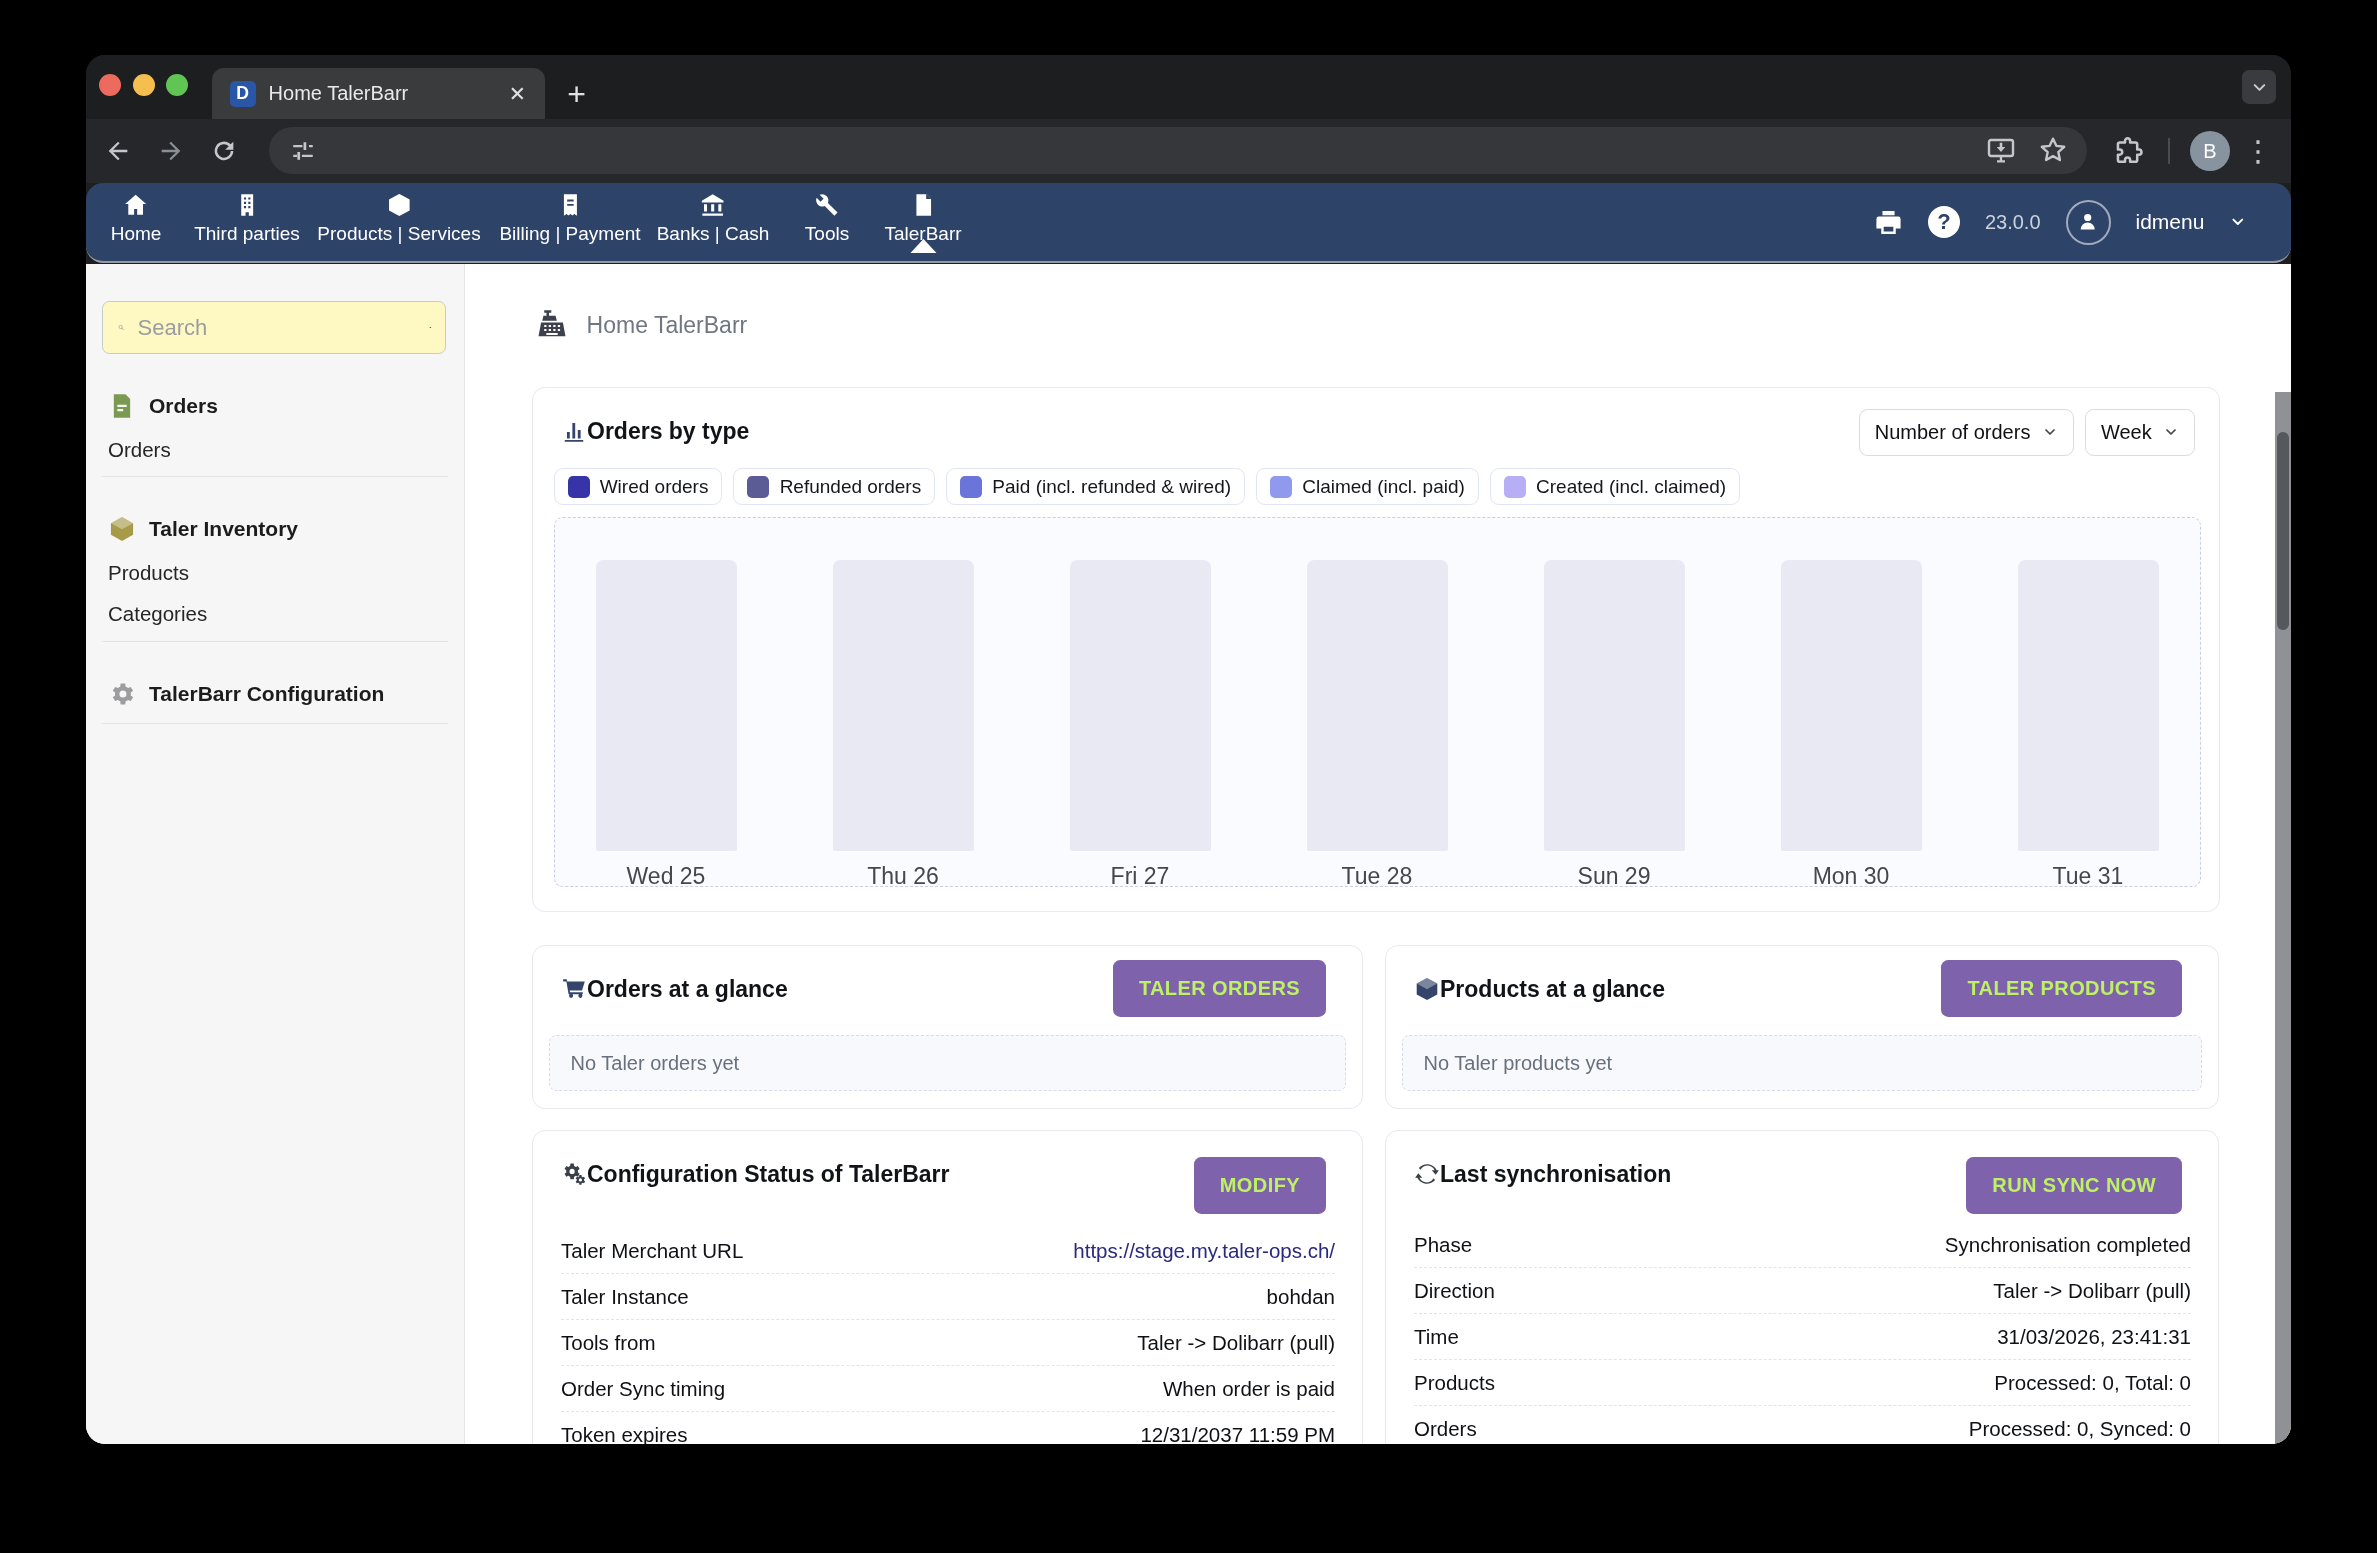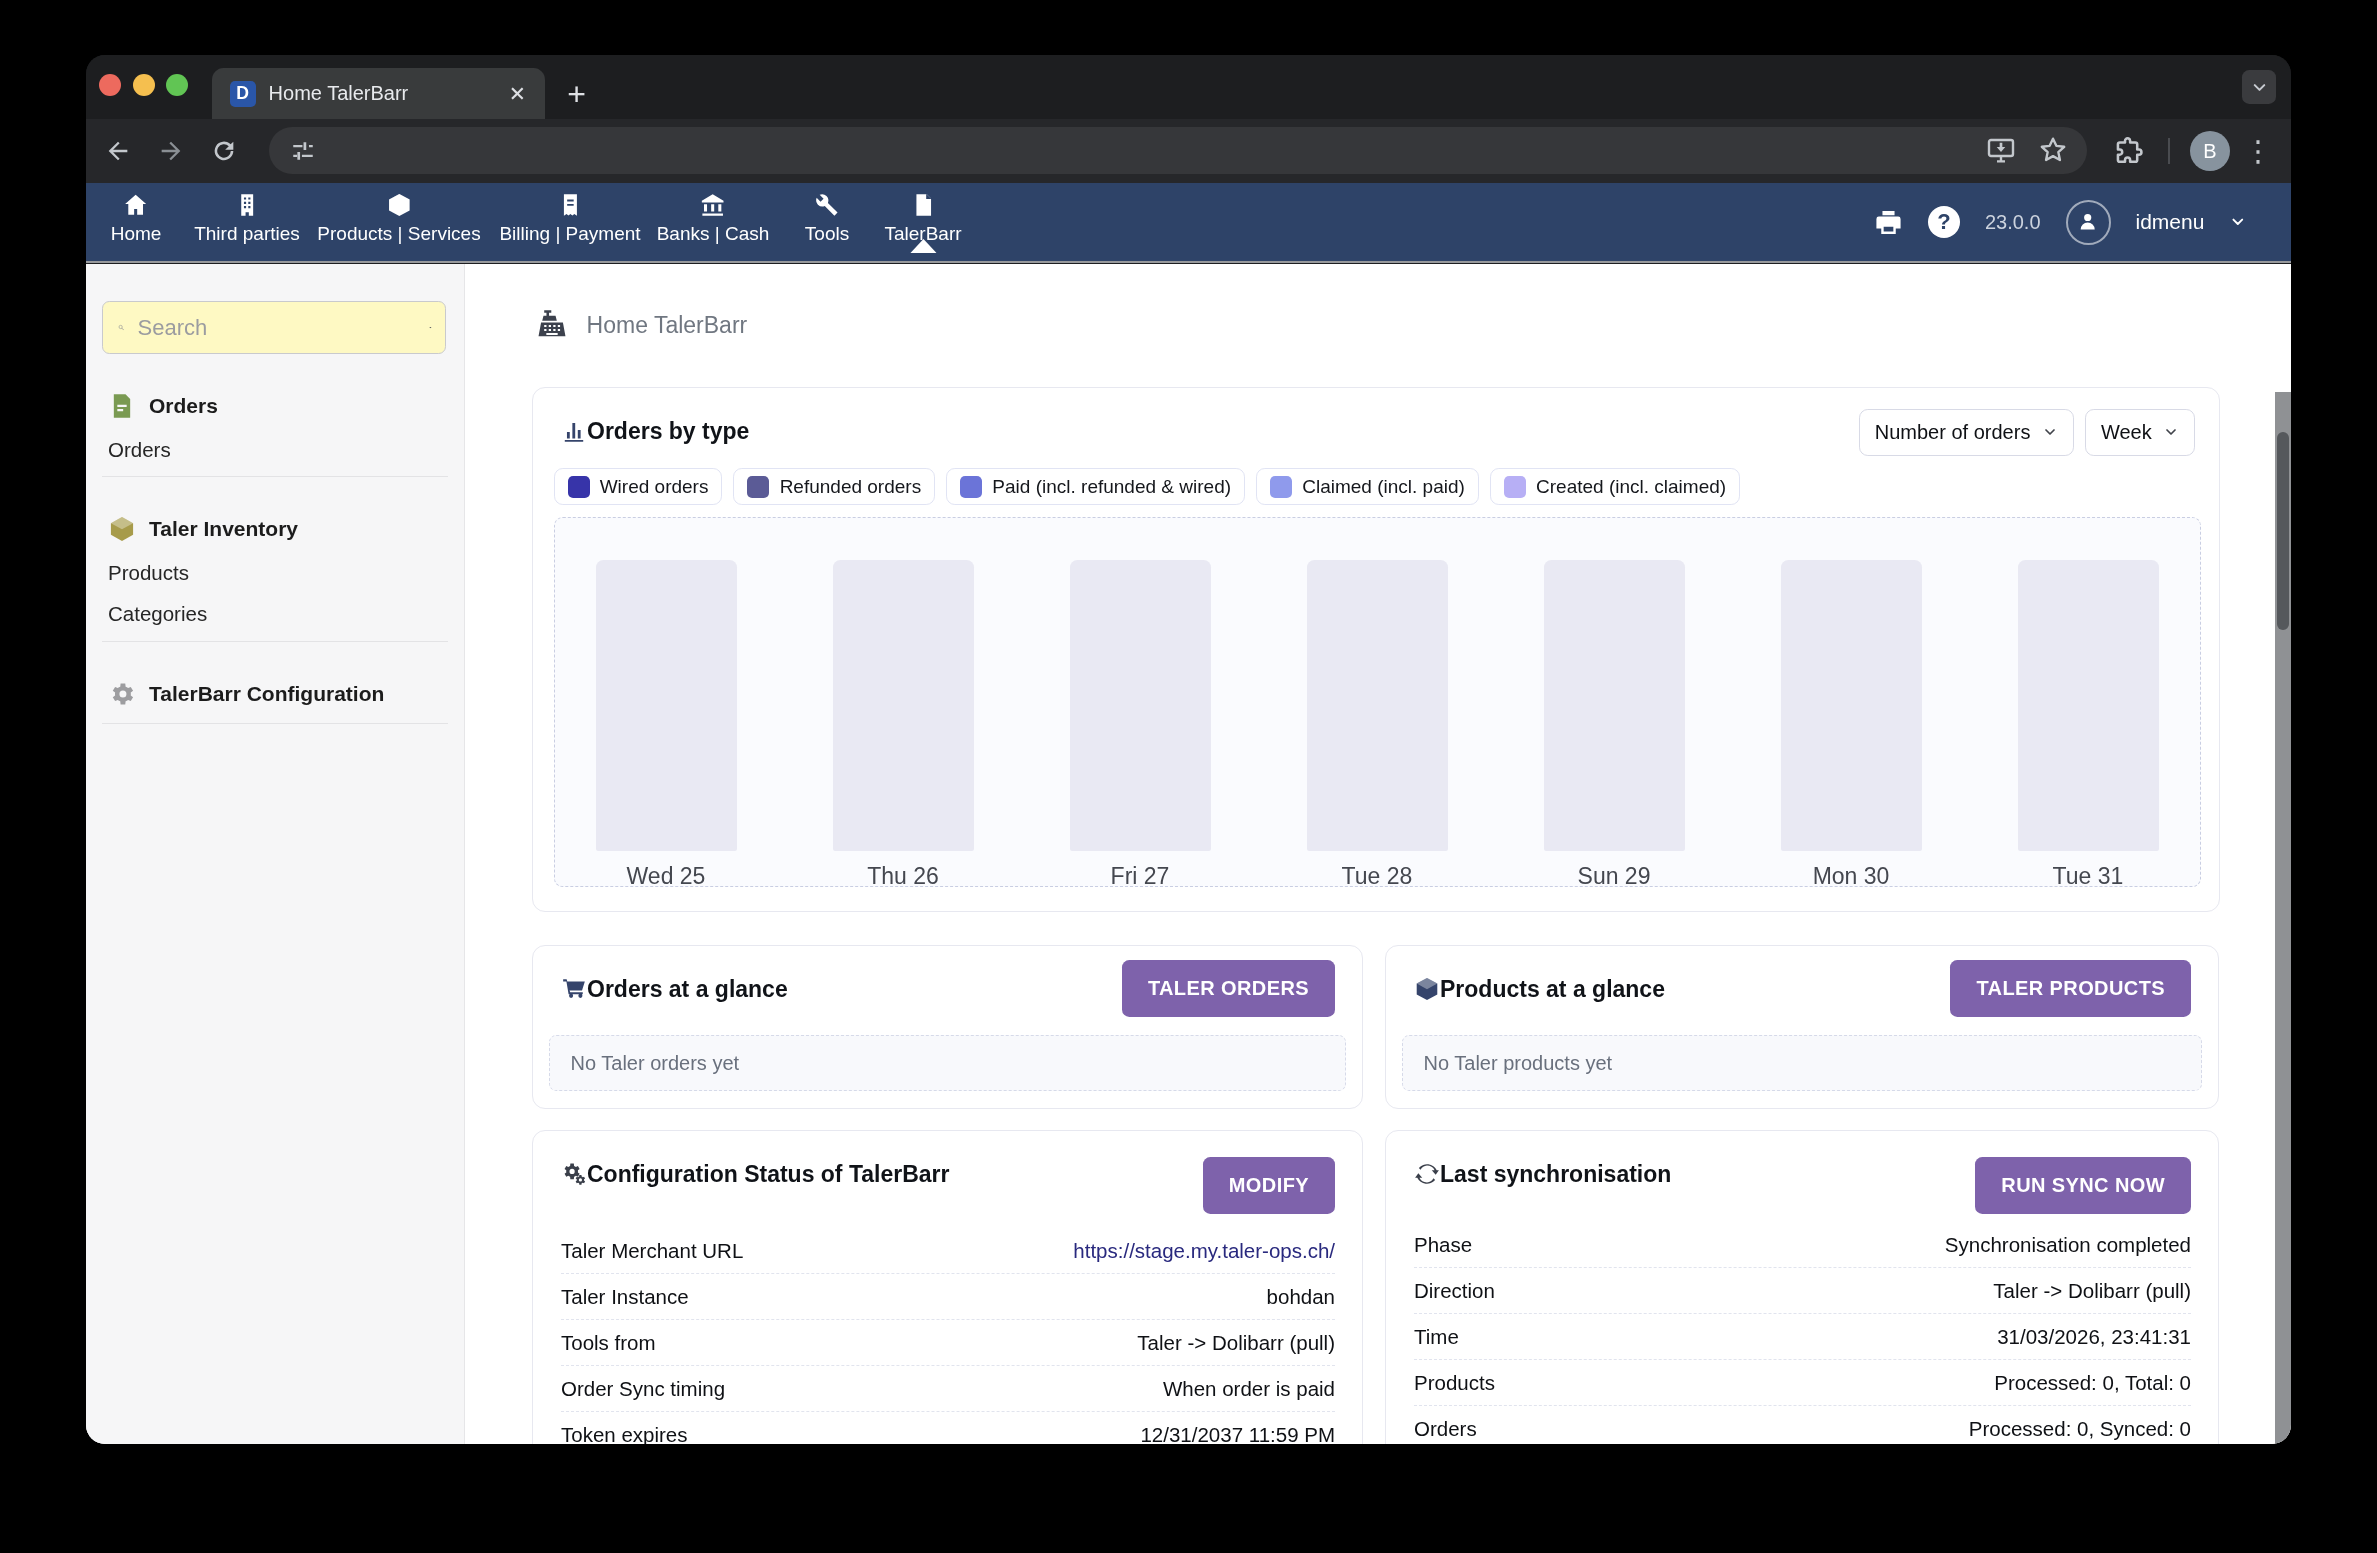--- a/index.html
+++ b/index.html
@@ -31,21 +31,21 @@
   .siteinfo{margin-left:20.5px;width:26px;height:26px;color:#c3c7cc;}
   .urltext{margin-left:19px;font-size:20.5px;white-space:nowrap;overflow:hidden;}
   .urlpath{color:#9aa0a6;}
   .pill-ic{position:absolute;top:7.3px;width:32px;height:32px;color:#c3c7cc;}
   .tb-ic{position:absolute;top:15.4px;width:34px;height:34px;color:#c3c7cc;display:flex;align-items:center;justify-content:center;}
   .tbsep{position:absolute;left:2082px;top:19px;width:2.2px;height:26px;background:#4a4c50;}
   .profile{position:absolute;left:2104px;top:12.4px;width:40px;height:40px;border-radius:50%;background:#87939e;
            color:#fff;font-size:20px;display:flex;align-items:center;justify-content:center;}
   
   .dolnav{position:absolute;left:0;top:128px;width:2205px;height:78px;background:var(--navbg);
-          border-bottom:2.9px solid #97999c;}
+          border-bottom:2.9px solid #97999c;border-radius:17px;}
   .nav-item{position:absolute;top:8.8px;transform:translateX(-50%);text-align:center;color:#fff;white-space:nowrap;}
   .nav-item .ic{width:26px;height:26px;color:#fff;display:inline-flex;}
   .nav-label{font-size:19px;margin-top:2.9px;}
   .nav-caret{display:none;position:absolute;left:50%;bottom:-8.8px;transform:translateX(-50%);
              width:0;height:0;border-left:13px solid transparent;border-right:13px solid transparent;
              border-bottom:14.6px solid #fff;}
   .nav-item.active .nav-caret{display:block;}
   .nav-item:nth-child(1){left:50px;} .nav-item:nth-child(2){left:161px;} .nav-item:nth-child(3){left:313px;}
   .nav-item:nth-child(4){left:484px;} .nav-item:nth-child(5){left:627px;} .nav-item:nth-child(6){left:741px;}
   .nav-item:nth-child(7){left:837px;}
@@ -74,22 +74,22 @@
   .side-a{margin:17.6px 22px 0;font-size:20.5px;color:#262626;}
   .side-hr{border:none;border-top:1.5px solid #e3e3e5;margin:14.6px 16px 0;}
   .mainpanel{position:absolute;left:380px;top:0;bottom:0;right:16px;background:#fff;}
   .pgtitle{position:absolute;left:69px;top:44px;display:flex;align-items:center;gap:17.6px;}
   .pgtitle .ic{width:34px;height:34px;color:#3c414d;}
   .pgtitle span{font-size:23px;color:#707781;}
   .card{position:absolute;background:#fff;border:1.5px solid #e7e8f0;border-radius:13px;}
   .card-head{position:absolute;left:28px;top:14.6px;height:57px;display:flex;align-items:center;}
   .card-head .ic{width:26px;height:26px;color:#35446b;}
   .card-head b{font-size:23px;color:#101318;}
-  .purplebtn{position:absolute;right:27px;top:14px;height:57px;padding:0 26px;background:#7e62ab;border-radius:7.3px;
-             color:#ffffff;font-size:20px;font-weight:bold;letter-spacing:0.4px;display:flex;align-items:center;border:none;}
+  .purplebtn{position:absolute;right:36px;top:14px;height:57px;padding:0 26px;background:#7e62ab;border-radius:7.3px;
+             color:#bef264;font-size:20px;font-weight:bold;letter-spacing:0.4px;display:flex;align-items:center;border:none;}
   
   #card-chart{left:66px;top:123px;width:1686px;height:523px;}
   .selects{position:absolute;right:24px;top:20.5px;display:flex;gap:11.7px;}
   .sel{height:45px;border:1.5px solid #d8dae6;border-radius:8.8px;padding:0 14.6px;display:flex;align-items:center;gap:11.7px;
        font-size:20px;color:#0f1115;background:#fff;}
   .sel .chev{width:16px;height:16px;color:#41444b;}
   .legend{position:absolute;left:20.5px;top:80px;display:flex;gap:11px;}
   .lg{height:35px;border:1.5px solid #e1e4f4;border-radius:8.8px;padding:0 13px;display:flex;align-items:center;gap:10.2px;
       font-size:19px;color:#15171c;background:#fff;}
   .sw{width:22px;height:22px;border-radius:5.1px;}

